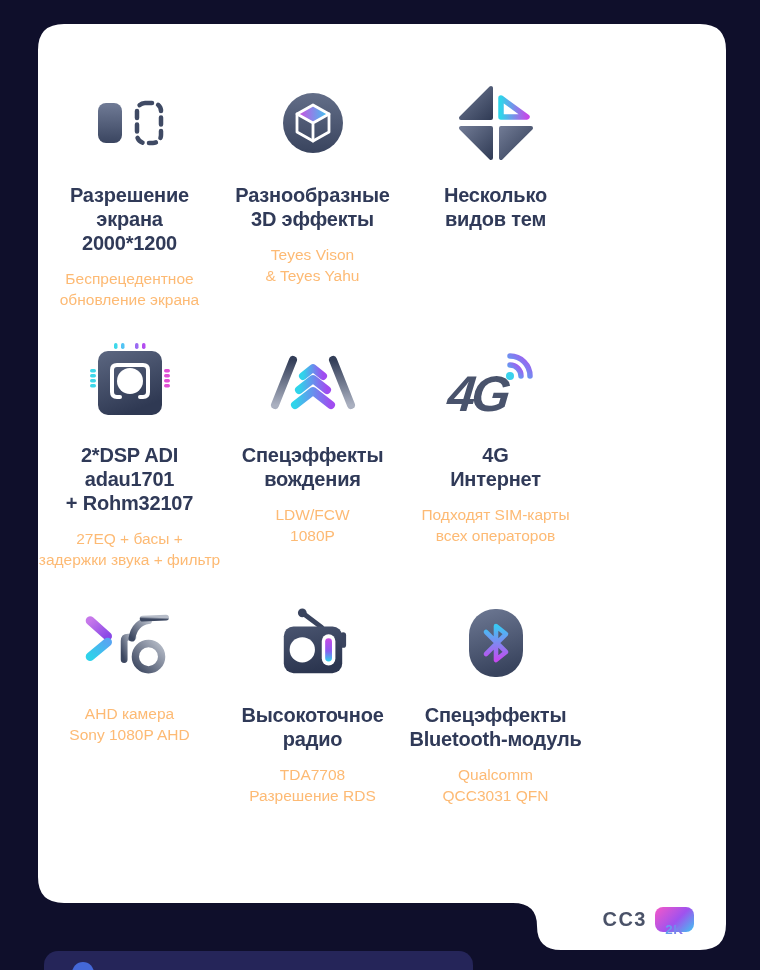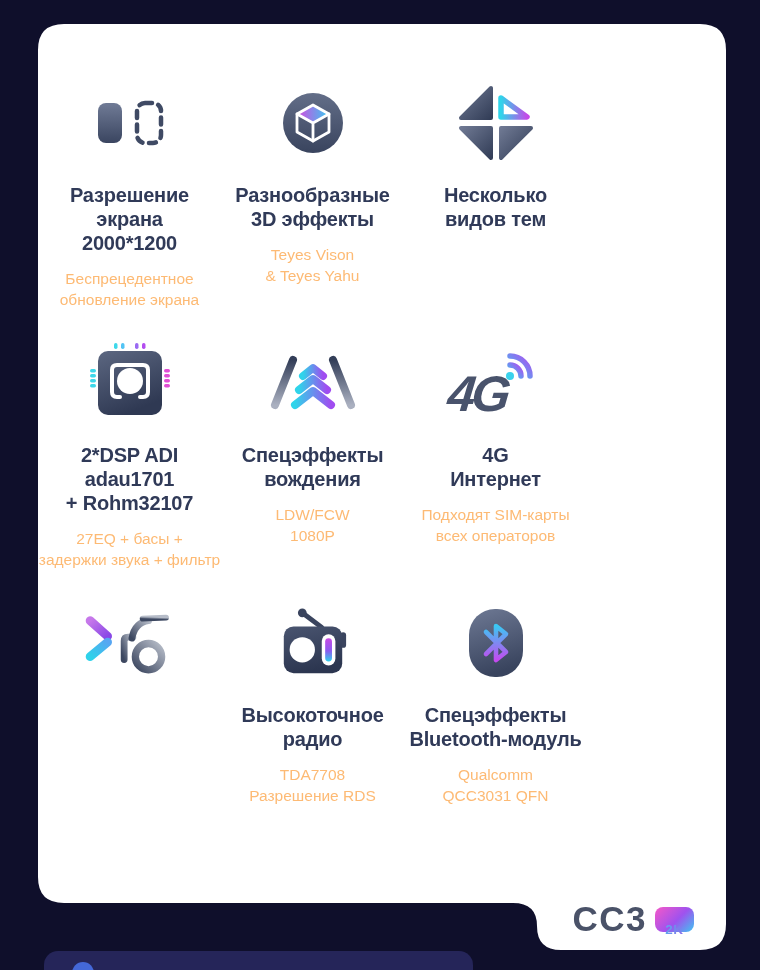--- a/index.html
+++ b/index.html
@@ -20,21 +20,21 @@
          color:#303a58;white-space:pre-line;letter-spacing:-0.2px;}
   .sub{margin:0;font-size:15.5px;line-height:1.36;color:#fdba74;white-space:pre-line;}
   
   .icon-4g{position:relative;width:96px;height:76px;}
   .fourg{position:absolute;left:0;bottom:-2px;font-size:50px;font-weight:700;
          font-style:italic;color:#49536c;letter-spacing:-4px;transform:skewX(-6deg);}
   .arcs{position:absolute;right:0;top:0;}
   
   .logo{position:absolute;right:66px;top:904px;height:30px;display:flex;
         align-items:center;gap:8px;}
-  .cc3{font-size:35px;font-weight:700;color:#4a5268;letter-spacing:1.5px;}
+  .cc3{font-size:20px;font-weight:700;color:#4a5268;letter-spacing:1.5px;}
   .badge{width:39px;height:25px;border-radius:8px;box-sizing:border-box;padding:2.5px;
          background:linear-gradient(135deg,#f558c8 0%,#9f52ee 55%,#3ec6f2 100%);}
   .badge-inner{width:100%;height:100%;border-radius:5.5px;background:#ffffff;
          display:flex;align-items:center;justify-content:center;
          font-size:13.5px;font-weight:700;letter-spacing:0.5px;
          background-image:linear-gradient(100deg,#48c8f0,#a44ae8);
          -webkit-background-clip:text;background-clip:text;color:transparent;
          background-color:#fff;margin-top:10px;}
 </style>
 </head>
@@ -228,20 +228,22 @@
           <line x1="9" y1="51" x2="27" y2="36" stroke="url(#g7c)" stroke-width="9" stroke-linecap="round"></line>
           <g fill="none" stroke="url(#g7car)" stroke-linecap="round" stroke-linejoin="round">
             <path d="M44,54 L44,35 Q44,31 48,31 L53,31" stroke-width="7"></path>
             <path d="M52,32 Q55,16 69,14" stroke-width="7"></path>
             <path d="M63,12 L87,11" stroke-width="6"></path>
             <path d="M65,22 L87,22" stroke-width="6"></path>
             <circle cx="69" cy="51" r="13.5" stroke-width="7.5"></circle>
           </g>
         </svg>
       </div>
+      <p class="sub">AHD камера
+Sony 1080P AHD</p>
     </div>
 
     <div class="cell">
       <div class="iconwrap">
         <svg width="74" height="78" viewBox="0 0 76 78">
           <defs>
             <linearGradient id="g8b" x1="0" y1="0" x2="0.3" y2="1">
               <stop offset="0" stop-color="#4a5570"></stop>
                 <stop offset="1" stop-color="#2c3650"></stop>
             </linearGradient>

